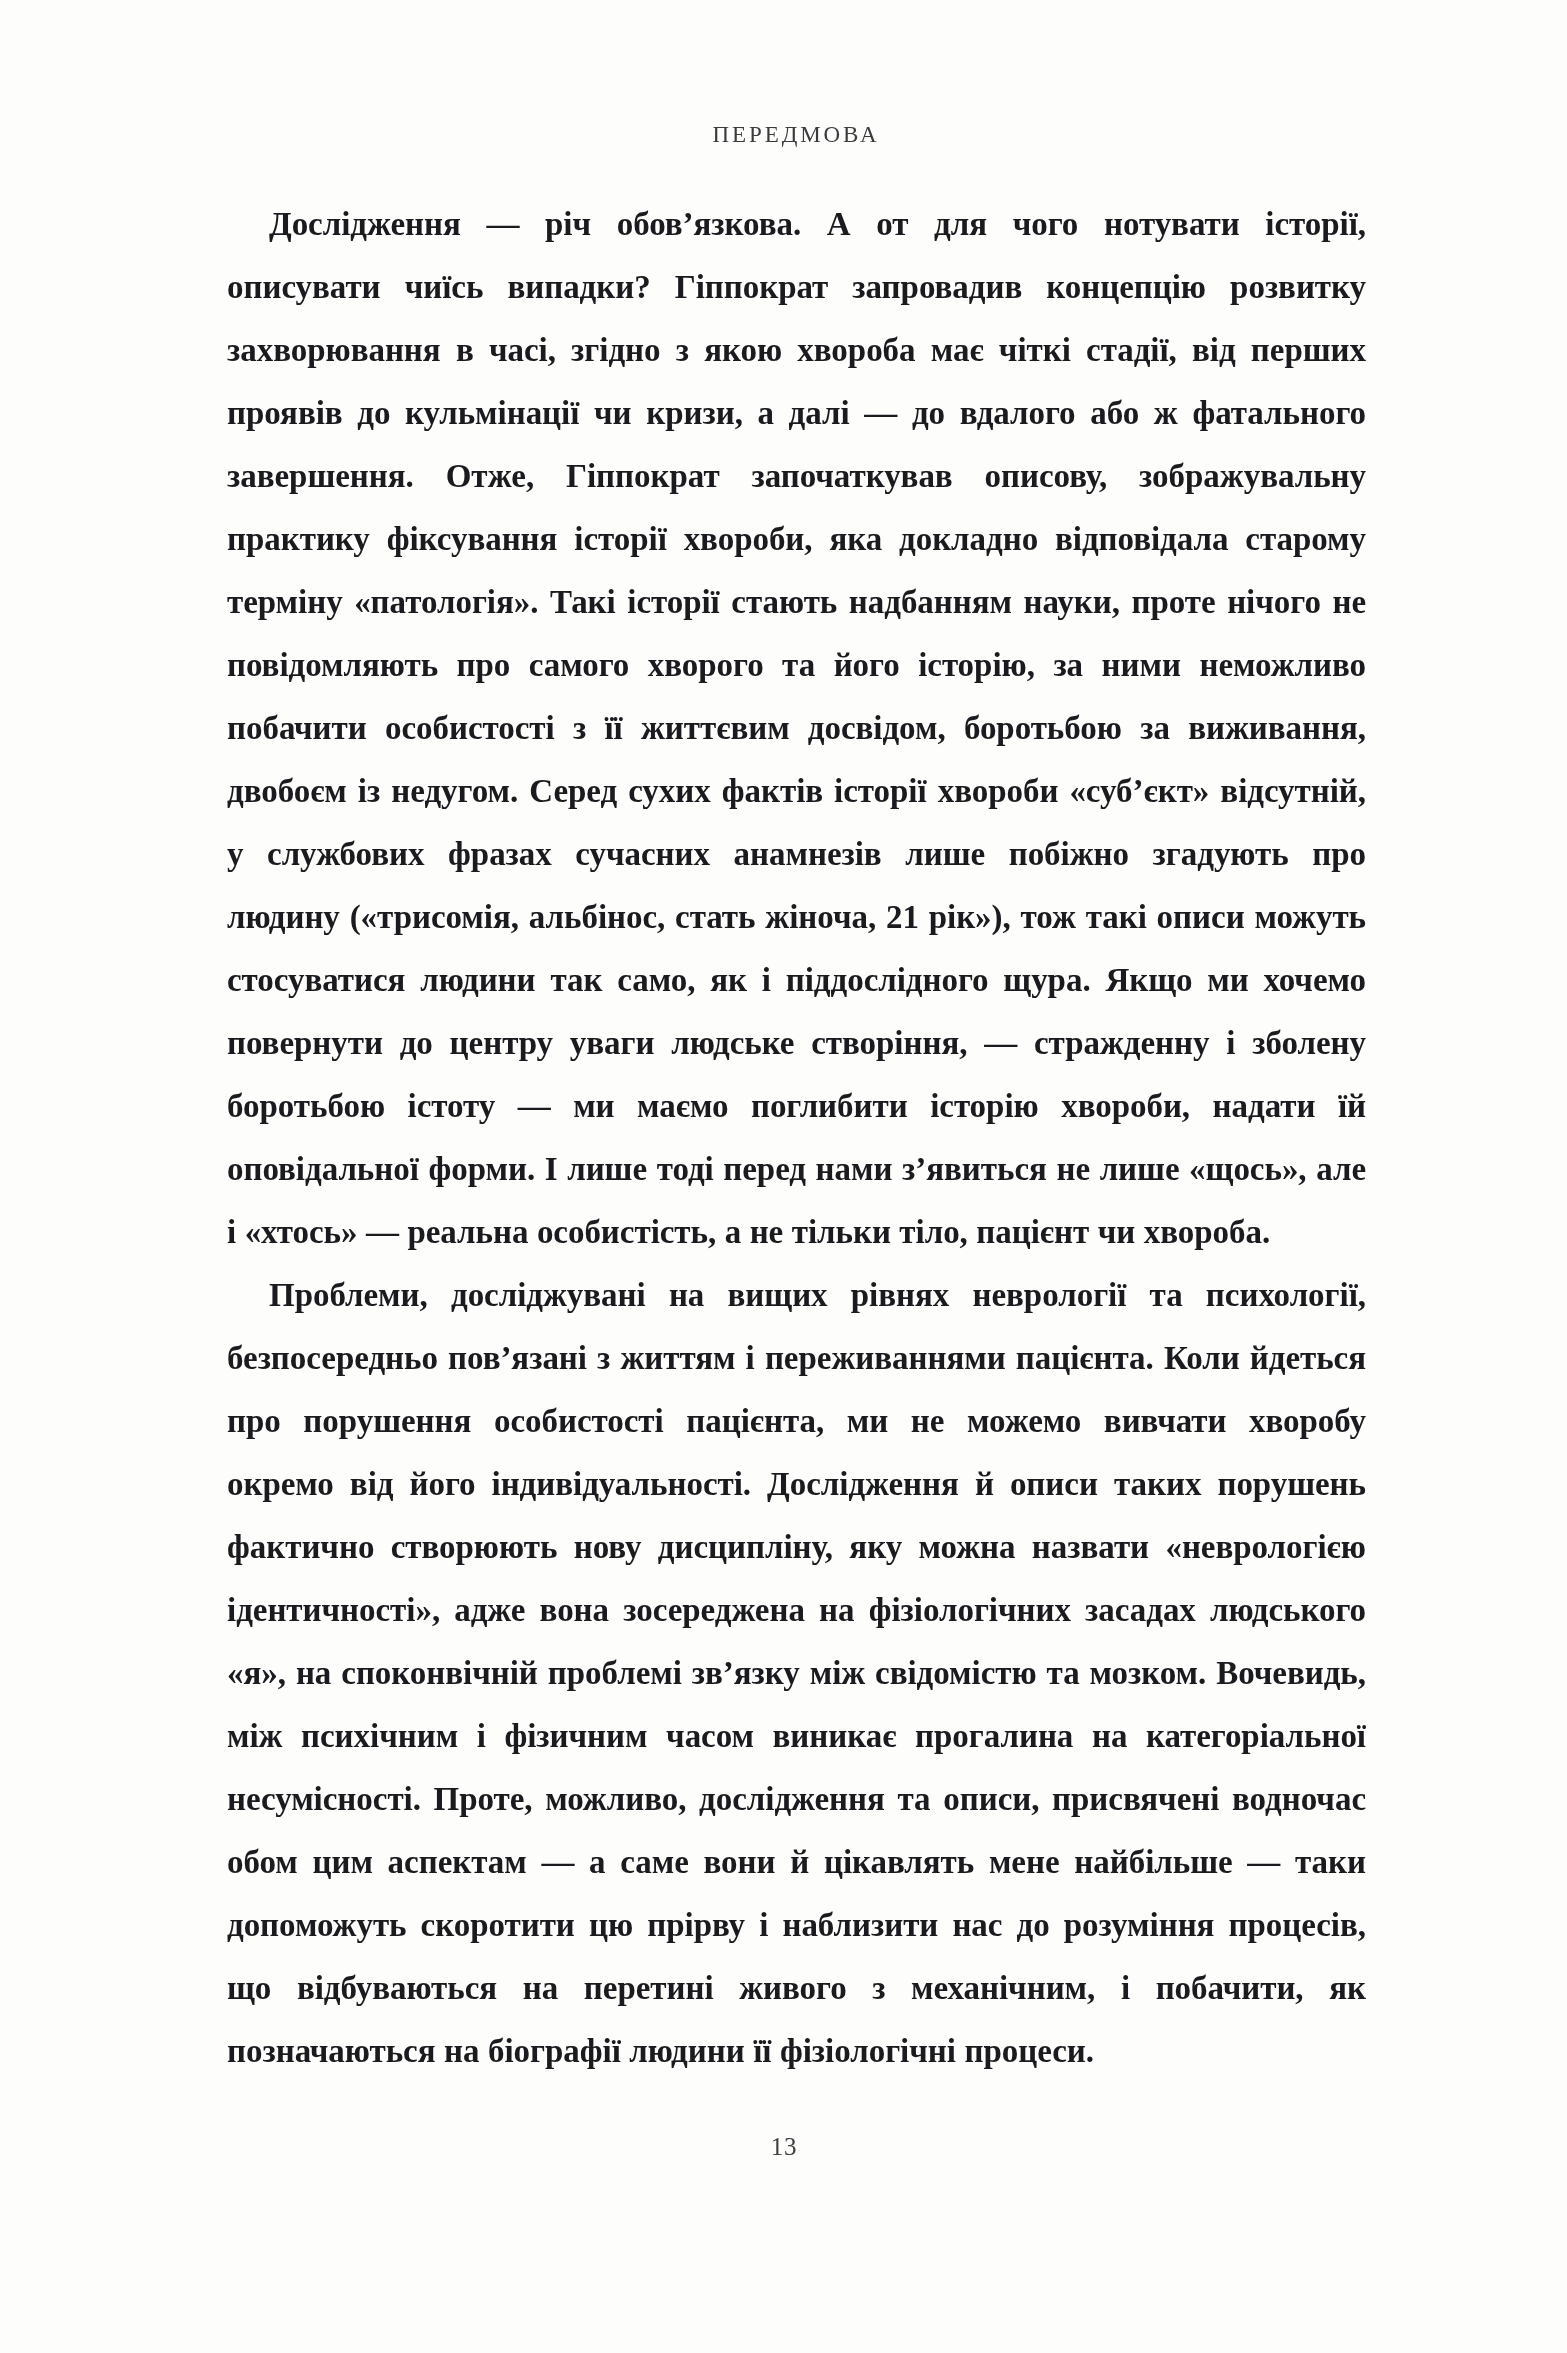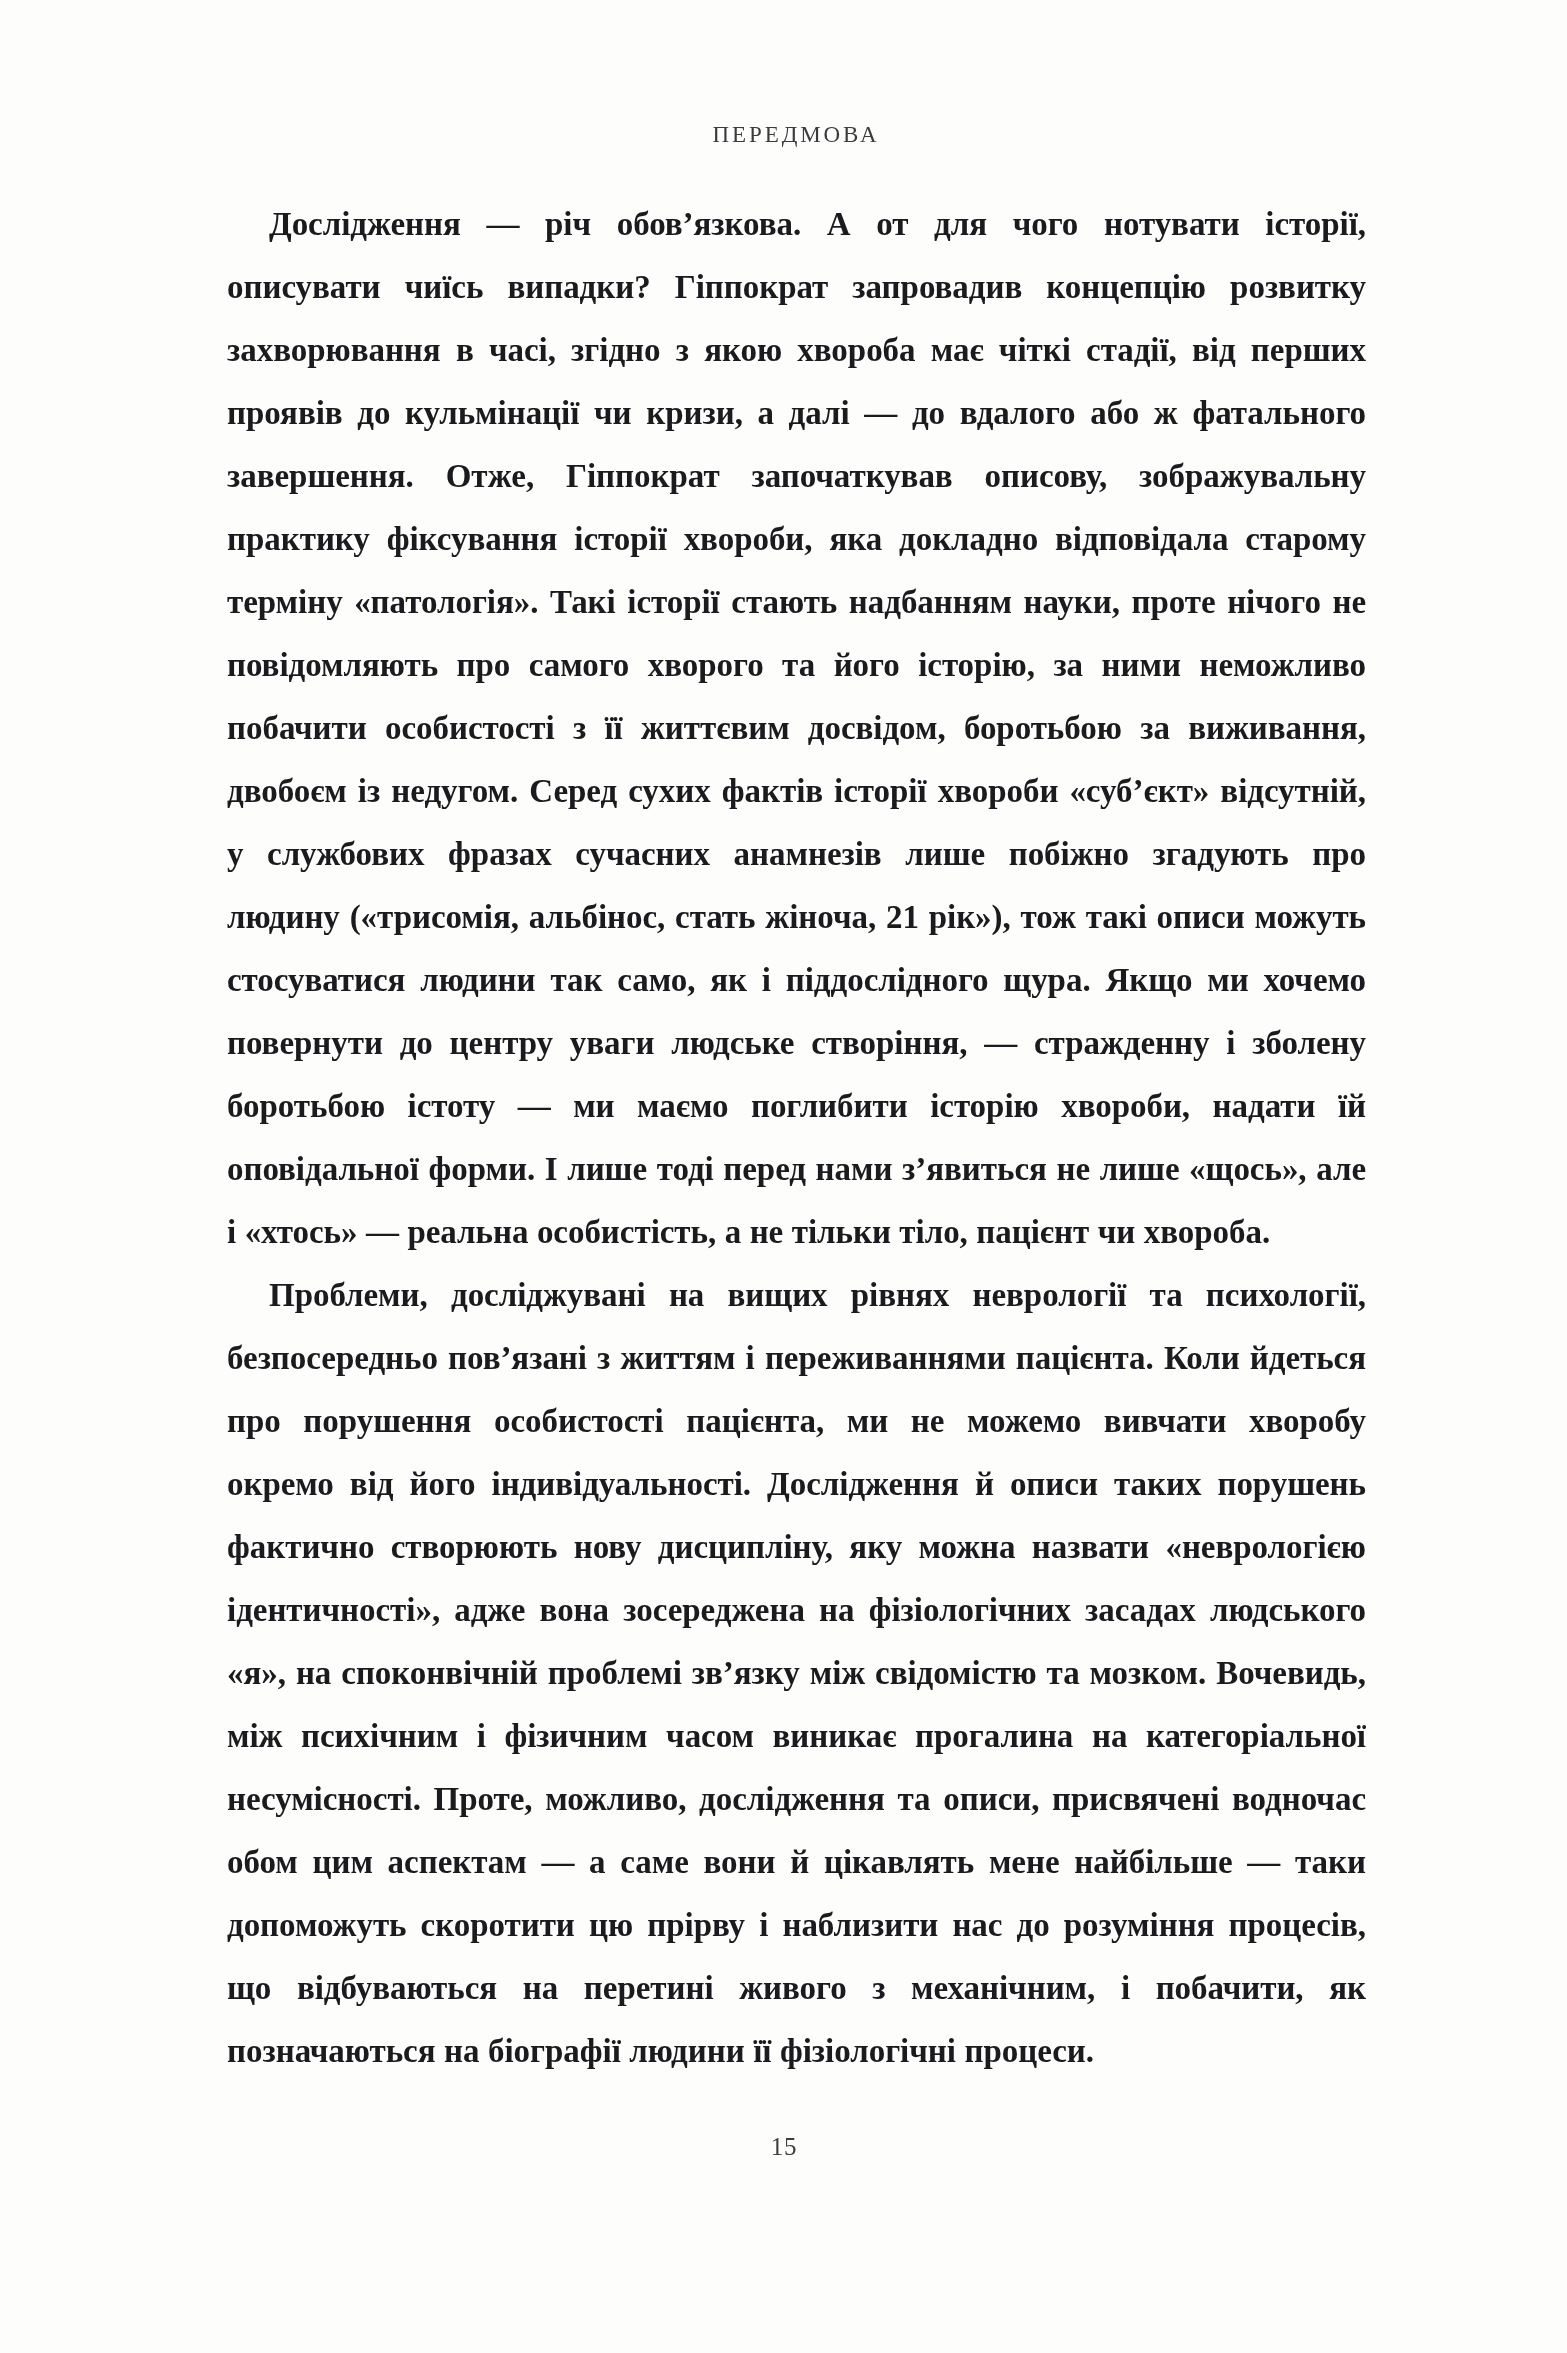--- a/index.html
+++ b/index.html
@@ -74,16 +74,16 @@
 
 <div class="page">
 
   <div class="running-head">Передмова</div>
 
   <div class="text-block">
     <p class="para"><span class="indent"></span><span>Дослідження — річ обов’язкова. А от для чого нотувати історії, описувати чиїсь випадки? Гіппократ запровадив концепцію розвитку захворювання в часі, згідно з якою хвороба має чіткі стадії, від перших проявів до кульмінації чи кризи, а далі — до вдалого або ж фатального завершення. Отже, Гіппократ започаткував описову, зображувальну практику фіксування історії хвороби, яка докладно відповідала старому терміну «патологія». Такі історії стають надбанням науки, проте нічого не повідомляють про самого хворого та його історію, за ними неможливо побачити особистості з її життєвим досвідом, боротьбою за виживання, двобоєм із недугом. Серед сухих фактів історії хвороби «суб’єкт» відсутній, у службових фразах сучасних анамнезів лише побіжно згадують про людину («трисомія, альбінос, стать жіноча, 21 рік»), тож такі описи можуть стосуватися людини так само, як і піддослідного щура. Якщо ми хочемо повернути до центру уваги людське створіння, — стражденну і зболену боротьбою істоту — ми маємо поглибити історію хвороби, надати їй оповідальної форми. І лише тоді перед нами з’явиться не лише «щось», але і «хтось» — реальна особистість, а не тільки тіло, пацієнт чи хвороба.</span></p>
     <p class="para"><span class="indent"></span><span>Проблеми, досліджувані на вищих рівнях неврології та психології, безпосередньо пов’язані з життям і переживаннями пацієнта. Коли йдеться про порушення особистості пацієнта, ми не можемо вивчати хворобу окремо від його індивідуальності. Дослідження й описи таких порушень фактично створюють нову дисципліну, яку можна назвати «неврологією ідентичності», адже вона зосереджена на фізіологічних засадах людського «я», на споконвічній проблемі зв’язку між свідомістю та мозком. Вочевидь, між психічним і фізичним часом виникає прогалина на категоріальної несумісності. Проте, можливо, дослідження та описи, присвячені водночас обом цим аспектам — а саме вони й цікавлять мене найбільше — таки допоможуть скоротити цю прірву і наблизити нас до розуміння процесів, що відбуваються на перетині живого з механічним, і побачити, як позначаються на біографії людини її фізіологічні процеси.</span></p>
   </div>
 
-  <div class="folio">15</div>
+  <div class="folio">13</div>
 
 </div>
 
 
 </body></html>

